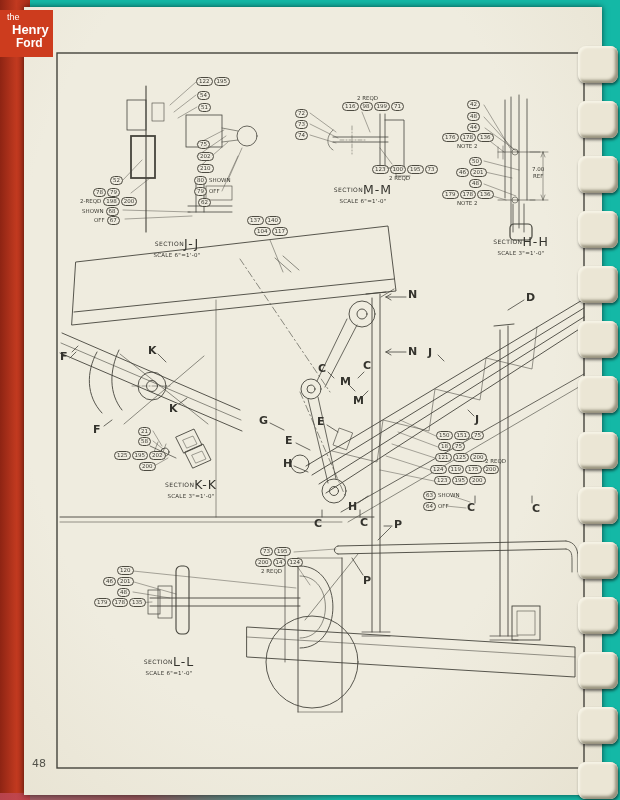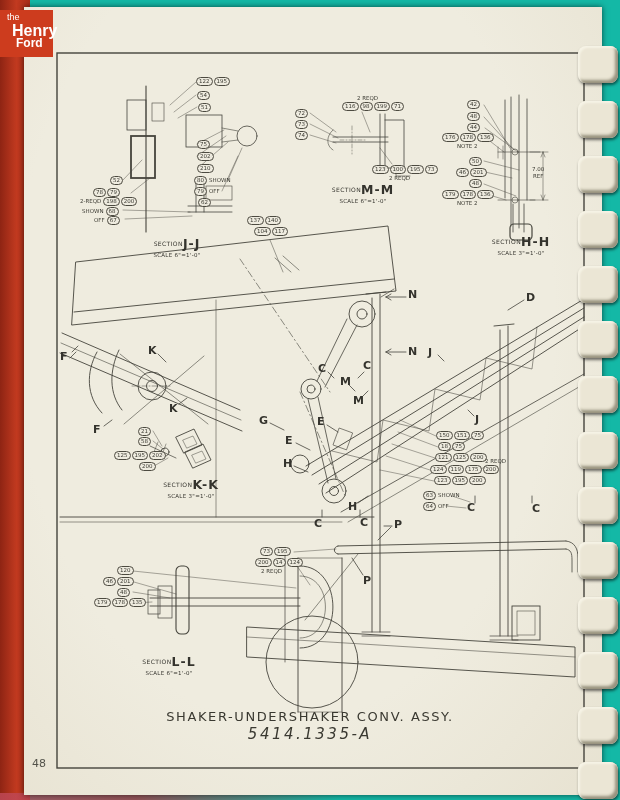--- a/index.html
+++ b/index.html
@@ -6,21 +6,21 @@
   #stage{position:relative;width:620px;height:800px;overflow:hidden;
          background:#14b8a6;font-family:"DejaVu Sans",sans-serif;}
   
   #cover-strip{position:absolute;left:0;top:0;width:30px;height:800px;
     background:linear-gradient(90deg,#8e2413,#c23a20 55%,#a82d18);}
   #bottom-sliver{position:absolute;left:0;top:793px;width:340px;height:7px;
     background:linear-gradient(90deg,#c14a5a,#b23a44 40%,rgba(30,20,25,0));opacity:.8;}
   #logo{position:absolute;left:0;top:10px;width:53px;height:47px;background:#cd3c1e;
     color:#fff;font-family:"Liberation Sans",sans-serif;z-index:4;}
   #logo .l1{position:absolute;left:7px;top:2px;font-size:9px;}
-  #logo .l2{position:absolute;left:12px;top:12px;font-size:16px;font-weight:bold;}
+  #logo .l2{position:absolute;left:12px;top:12px;font-size:13px;font-weight:bold;}
   #logo .l3{position:absolute;left:16px;top:26px;font-size:12px;font-weight:bold;}
   
   #page{position:absolute;left:24px;top:7px;width:578px;height:788px;
     background:radial-gradient(ellipse at 45% 40%,#efecdf 60%,#e7e2d1 100%);
     box-shadow:0 0 6px rgba(0,0,0,.6);z-index:1;}
   
   .tooth{position:absolute;left:578px;width:40px;height:37px;background:#ebe6d5;
     border-radius:8px;box-shadow:inset 2px 2px 2px #f6f3e6,inset -3px -3px 3px #97927e,1px 2px 3px rgba(0,0,0,.55);
     z-index:5;}
   
@@ -29,21 +29,21 @@
   .pills,.pillrow{position:absolute;display:flex;gap:1px;align-items:center;z-index:3;}
   .pillrow{gap:2px;}
   .pills-inline{display:flex;gap:1px;}
   .pill{font-size:5.5px;line-height:6.5px;border:0.9px solid #4c4a40;border-radius:5px;
     padding:0 2px;color:#3b3a32;background:rgba(238,234,223,.88);white-space:nowrap;}
   .ann{font-size:5.5px;color:#3b3a32;white-space:nowrap;z-index:3;}
   .ann.abs{position:absolute;}
   .ltr{position:absolute;font-size:11px;font-weight:bold;color:#34332d;z-index:3;}
   .cap{position:absolute;width:90px;text-align:center;color:#34332d;z-index:3;}
   .cap .small{font-size:6px;letter-spacing:.4px;vertical-align:2px;}
-  .cap .big{font-size:12.5px;font-weight:bold;letter-spacing:1px;margin-left:0;}
+  .cap .big{font-size:12.5px;font-weight:normal;letter-spacing:1px;margin-left:0;}
   .cap .scale{font-size:5.5px;margin-top:0px;letter-spacing:.3px;}
   
   #title-block{position:absolute;left:140px;top:709px;width:340px;text-align:center;color:#3a3931;z-index:3;}
   #title-line1{font-size:13px;letter-spacing:1.6px;}
   #title-line2{font-size:15px;font-style:italic;letter-spacing:2.5px;margin-top:1px;}
   #page-number{position:absolute;left:32px;top:757px;font-size:11px;color:#53524a;z-index:3;}
 </style>
 </head>
 <body>
 
@@ -478,19 +478,15 @@
   <div class="ltr" style="left:283px;top:457px">H</div>
   <div class="ltr" style="left:348px;top:500px">H</div>
   <div class="ltr" style="left:314px;top:517px">C</div>
   <div class="ltr" style="left:360px;top:516px">C</div>
   <div class="ltr" style="left:394px;top:518px">P</div>
   <div class="ltr" style="left:467px;top:501px">C</div>
   <div class="ltr" style="left:532px;top:502px">C</div>
   <div class="ltr" style="left:363px;top:574px">P</div>
   <div class="ltr" style="left:526px;top:291px">D</div>
 
-  <div id="title-block">
-    <div id="title-line1">SHAKER-UNDERSHAKER CONV. ASSY.</div>
-    <div id="title-line2">5414.1335-A</div>
-  </div>
   <div id="page-number">48</div>
 
 </div>
 
 </body></html>

